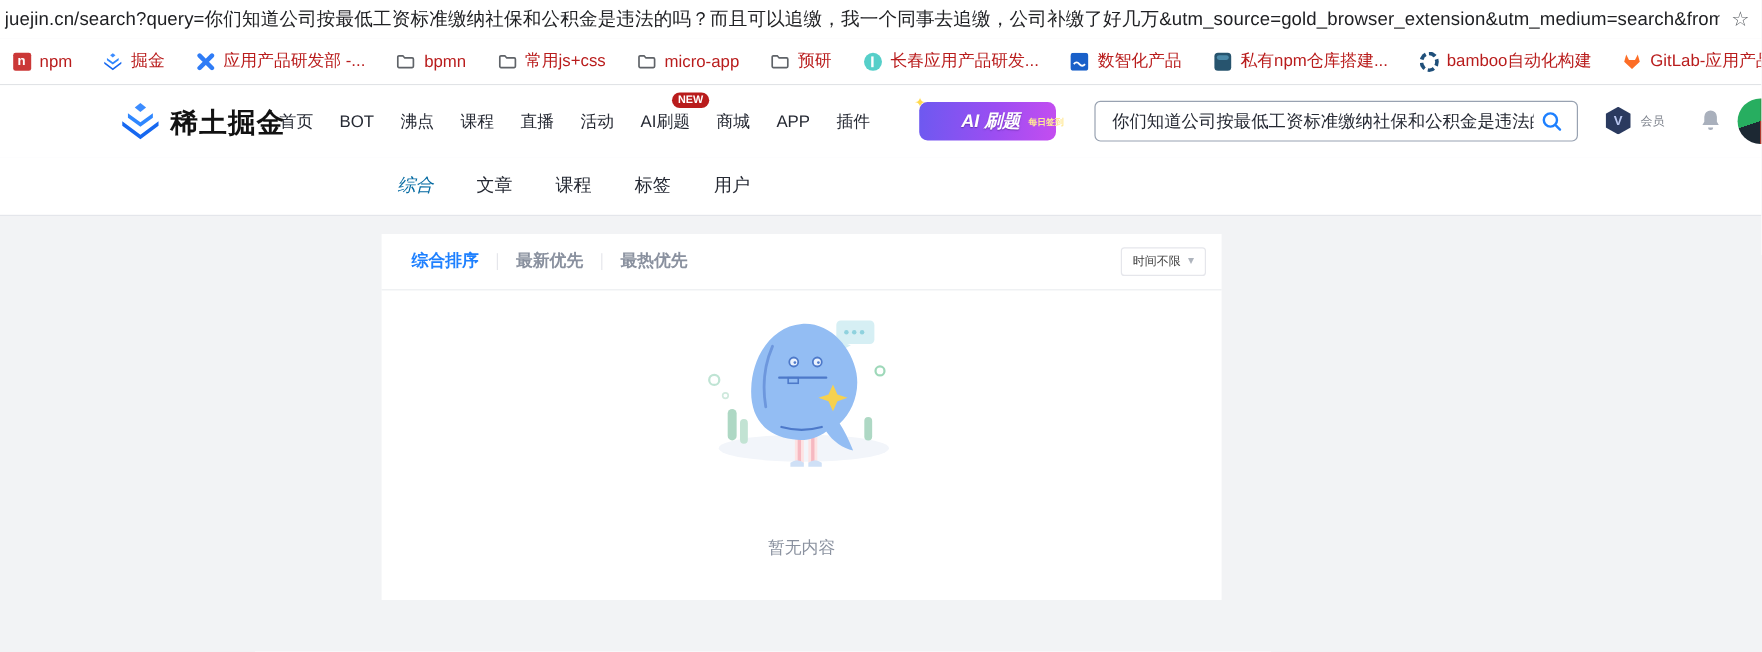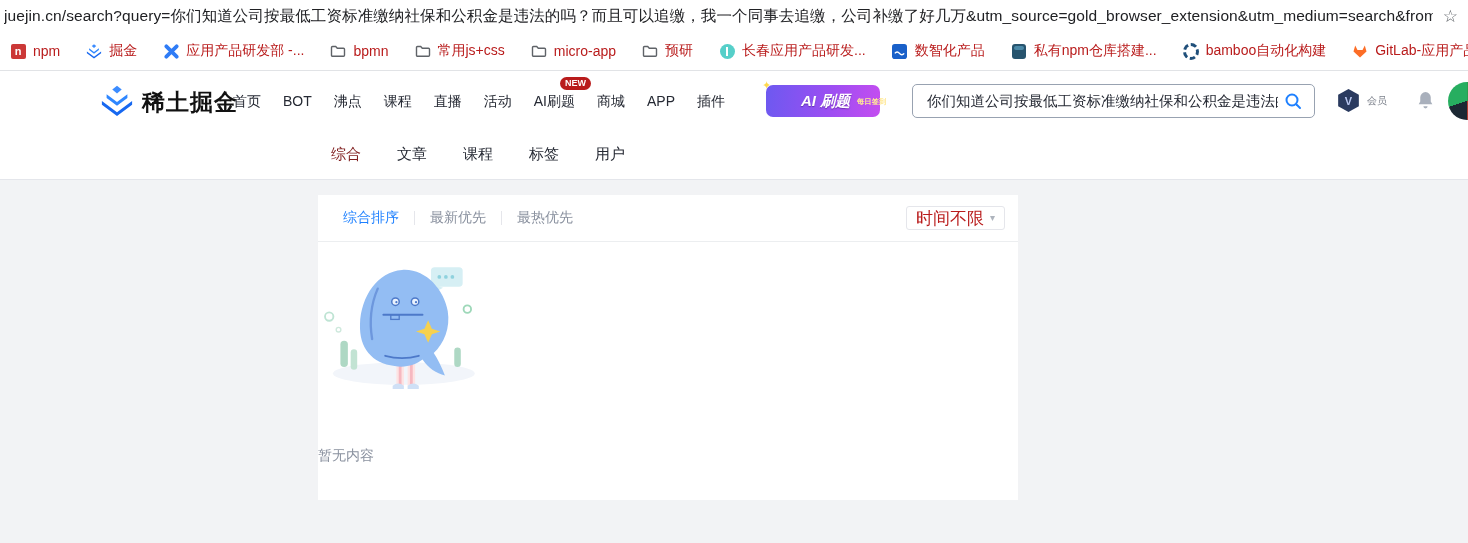--- a/index.html
+++ b/index.html
@@ -41,33 +41,33 @@
   .member{position:absolute;left:1337px;top:18px;display:flex;align-items:center;gap:7px;cursor:pointer;}
   .member-ic{width:23px;height:23px;background:#2a3a5f;clip-path:polygon(50% 0,95% 25%,95% 75%,50% 100%,5% 75%,5% 25%);color:#b8c6f0;font-size:11px;font-weight:bold;display:flex;align-items:center;justify-content:center;}
   .member-label{font-size:10px;color:#7d828c;}
   .bell{position:absolute;left:1415px;top:19px;cursor:pointer;}
   .avatar{position:absolute;left:1448px;top:11px;width:38px;height:38px;border-radius:50%;background:conic-gradient(#2f9d4e 0 25%,#b03a2e 25% 50%,#1c2833 50% 70%,#27ae60 70% 100%);cursor:pointer;}
 
   
   .tabsbar{position:absolute;top:131px;left:0;width:1468px;height:49px;background:#fff;border-bottom:1px solid #e4e6eb;box-sizing:border-box;}
   .tabs{position:absolute;left:331px;top:14px;display:flex;gap:36px;}
   .tab{font-size:15px;color:#252933;cursor:pointer;white-space:nowrap;}
-  .tab.active{color:#7f1d1d;}
+  .tab.active{color:#0369a1;font-style:italic;}
 
   
   .card{position:absolute;left:318px;top:195px;width:700px;height:305px;background:#fff;}
   .sort-row{position:absolute;left:25px;top:0;height:46px;display:flex;align-items:center;}
-  .sort-opt{font-size:14px;color:#8a919f;cursor:pointer;white-space:nowrap;}
+  .sort-opt{font-size:14px;color:#8a919f;cursor:pointer;white-space:nowrap;font-weight:bold;}
   .sort-opt.active{color:#1e80ff;}
   .sort-div{width:1px;height:14px;background:#e5e6eb;margin:0 15px;}
   .card-divider{position:absolute;left:0;top:46px;width:700px;height:1px;background:#eceef0;}
   .time-filter{position:absolute;right:13px;top:11px;height:24px;border:1px solid #e5e6eb;border-radius:3px;background:#fff;display:flex;align-items:center;gap:6px;padding:0 9px;cursor:pointer;box-sizing:border-box;}
-  .time-filter-label{font-size:17px;color:#b91c1c;white-space:nowrap;}
+  .time-filter-label{font-size:10px;color:#404040;white-space:nowrap;}
   .caret{font-size:10px;color:#aeb4bd;line-height:1;}
-  .empty-wrap{position:absolute;left:0;top:60px;width:700px;display:flex;flex-direction:column;}
+  .empty-wrap{position:absolute;left:0;top:60px;width:700px;display:flex;flex-direction:column;align-items:center;}
   .empty-text{margin-top:48px;font-size:14px;color:#8a919f;}
 
   
   .watermark{position:absolute;right:12px;bottom:13px;font-size:27px;font-weight:bold;color:#fbfcfd;letter-spacing:1px;text-shadow:1px 1px 0 #8f959e,2px 2px 3px rgba(0,0,0,.28);white-space:nowrap;}
 </style>
 </head>
 <body>
 
 <div id="screen">
 

